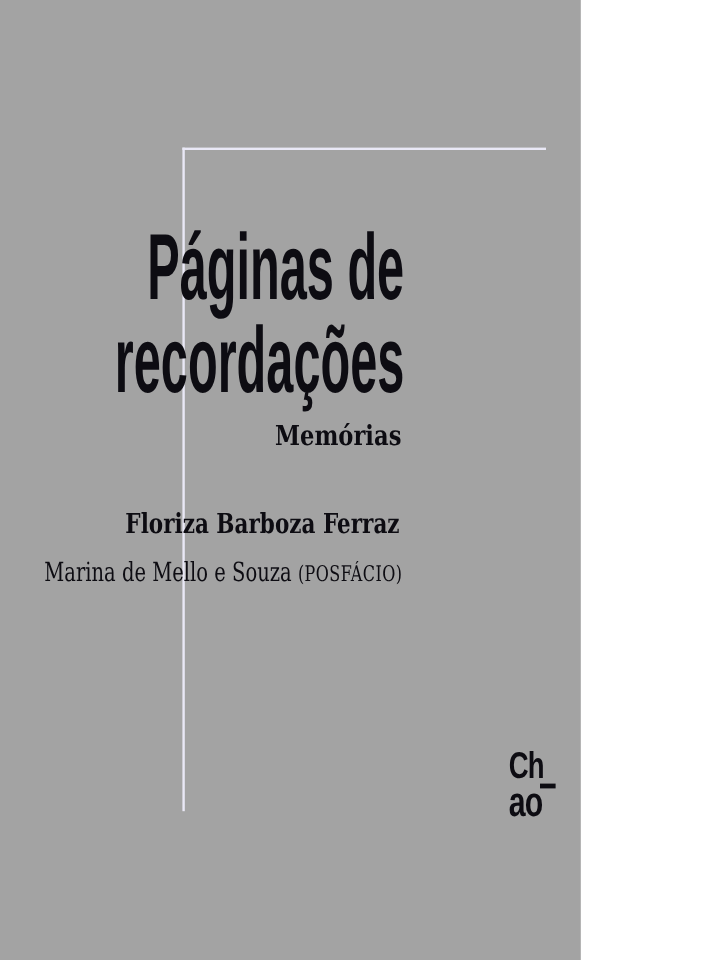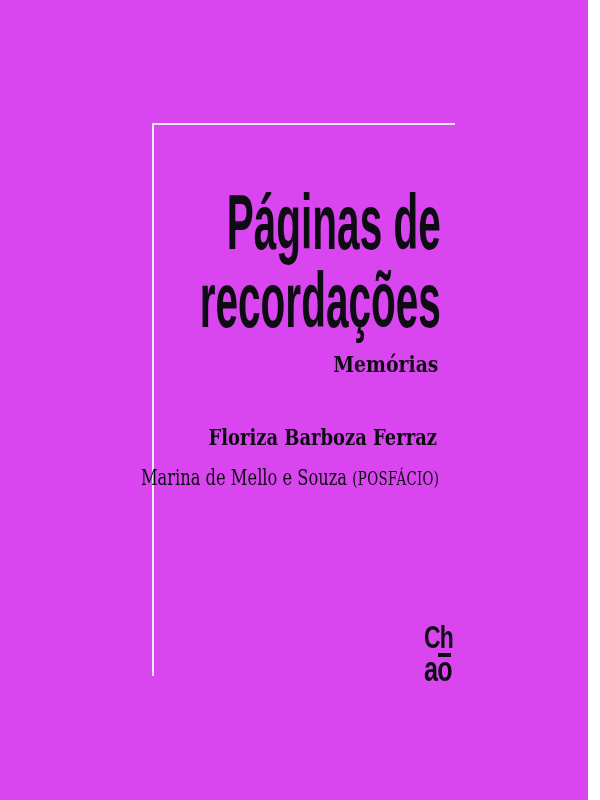--- a/index.html
+++ b/index.html
@@ -3,22 +3,22 @@
 <meta charset="utf-8">
 <style>
   html, body { margin: 0; padding: 0; }
   body {
     width: 600px; height: 800px;
     font-family: "Liberation Sans", sans-serif;
     overflow: hidden;
   }
   .cover {
     position: relative;
-    width: 588px; height: 800px;
-    background: #d946ef;
+    width: 484px; height: 800px;
+    background: #a3a3a3;
     overflow: hidden;
   }
   
   .edge-strip {
     position: absolute;
     top: 0; left: 591px;
     width: 9px; height: 800px;
     background: #8B89C9;
   }
   
@@ -74,21 +74,21 @@
   }
   .afterword .role {
     font-size: 18px;
     letter-spacing: 0.5px;
   }
   .logo {
     position: absolute;
     left: 424px; top: 626px;
     display: flex;
     flex-direction: column;
-    align-items: center;
+    align-items: flex-end;
     color: #0D0C12;
   }
   .logo .row1 {
     font-family: "Liberation Sans", sans-serif;
     font-weight: 700;
     font-size: 31px;
     line-height: 0.78;
     letter-spacing: -1px;
     transform: scaleX(0.74);
     transform-origin: 0 50%;

